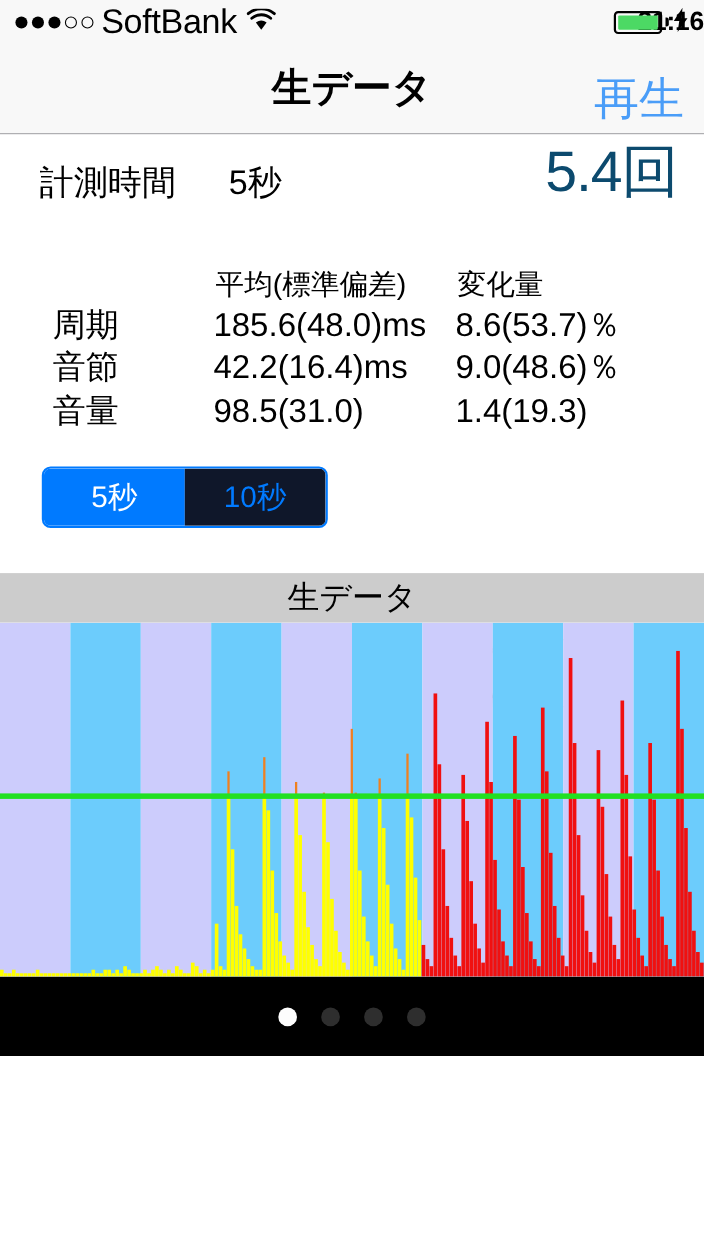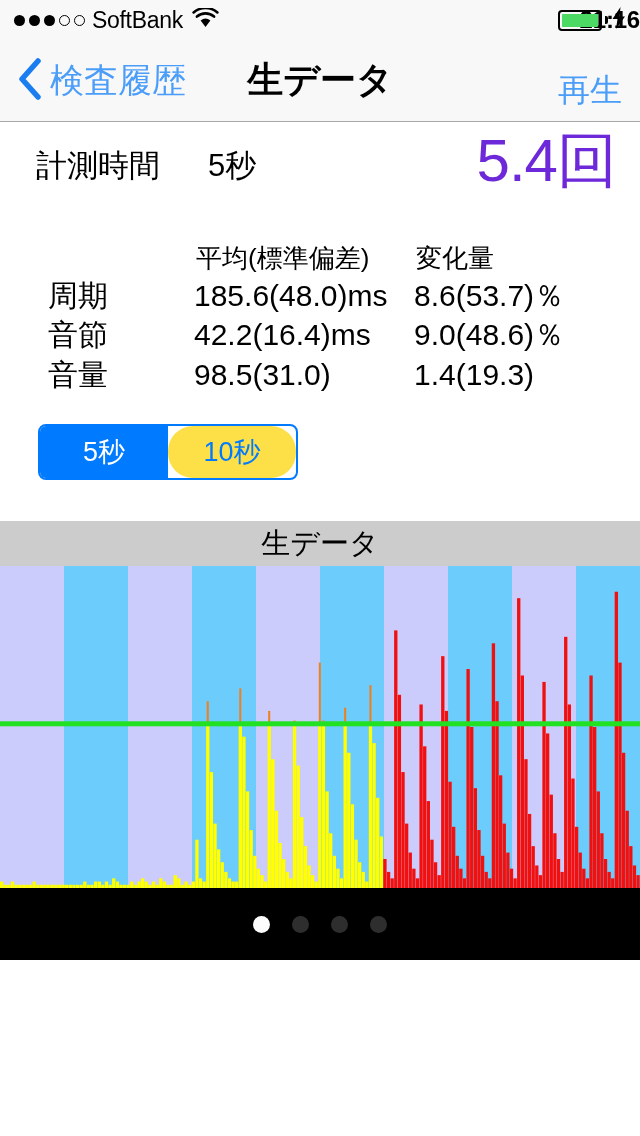--- a/index.html
+++ b/index.html
@@ -42,21 +42,21 @@
     width: 11px; height: 11px;
     border-radius: 50%;
     background: #000;
   }
   .dot.hollow {
     background: transparent;
     border: 1.6px solid #000;
     box-sizing: border-box;
   }
   .carrier {
-    font-size: 23px;
+    font-size: 31px;
     color: #000;
     letter-spacing: -0.3px;
     font-weight: 400;
   }
   .wifi-icon {
     margin-left: 2px;
     display: block;
   }
   .sb-center {
     position: absolute;
@@ -125,21 +125,21 @@
     position: absolute;
     left: 0; right: 0;
     text-align: center;
     font-size: 36px;
     font-weight: bold;
     color: #000;
     pointer-events: none;
   }
   .nav-right {
     margin-left: auto;
-    font-size: 32px;
+    font-size: 41px;
     color: #4a9df8;
     cursor: pointer;
     z-index: 2;
     margin-top: 20px;
   }
 
   
   .summary {
     position: absolute;
     top: 123px; left: 0;
@@ -159,22 +159,22 @@
     color: #000;
     line-height: 1.33;
   }
   .kv-row { display: flex; }
   .kv-label { width: 172px; }
   .kv-value { }
   .big-rate {
     position: absolute;
     right: 24px;
     top: 8px;
-    font-size: 60px;
-    color: #6d28d9;
+    font-size: 52px;
+    color: #0c4a6e;
     letter-spacing: -1px;
     line-height: 1;
   }
 
   
   .stat-table {
     position: absolute;
     left: 36px;
     top: 118px;
     font-size: 30px;
@@ -208,23 +208,22 @@
     align-items: center;
     justify-content: center;
     font-size: 27px;
     cursor: pointer;
   }
   .seg.active {
     background: #007aff;
     color: #fff;
   }
   .seg.inactive {
-    background: #fde047;
+    background: #0f172a;
     color: #007aff;
-    border-radius: 25px;
   }
 
   
   .threshold-label {
     position: absolute;
     right: 98px;
     top: 396px;
     font-size: 34px;
     color: #000;
   }
@@ -331,28 +330,20 @@
     <div class="battery-cap"></div>
     <span class="bolt">
       <svg width="14" height="22" viewBox="0 0 14 22">
           <path d="M8.5 0 L0.5 12 L5.5 12 L4 22 L13 9.5 L7.5 9.5 Z" fill="#000"></path>
         </svg>
     </span>
   </div>
 </div>
 
 <div class="nav-bar">
-  <div class="nav-back">
-    <span class="chevron-left">
-      <svg width="24" height="42" viewBox="0 0 24 42">
-        <path d="M20 3 L4 21 L20 39" stroke="#1a7ef0" stroke-width="5.5" fill="none" stroke-linecap="round" stroke-linejoin="round"></path>
-      </svg>
-    </span>
-    <span class="nav-back-label">検査履歴</span>
-  </div>
   <div class="nav-title">生データ</div>
   <div class="nav-right">再生</div>
 </div>
 
 <div class="summary">
 
   <div class="summary-top">
     <div class="kv-block">
       <div class="kv-row">
         <span class="kv-label">計測時間</span>

